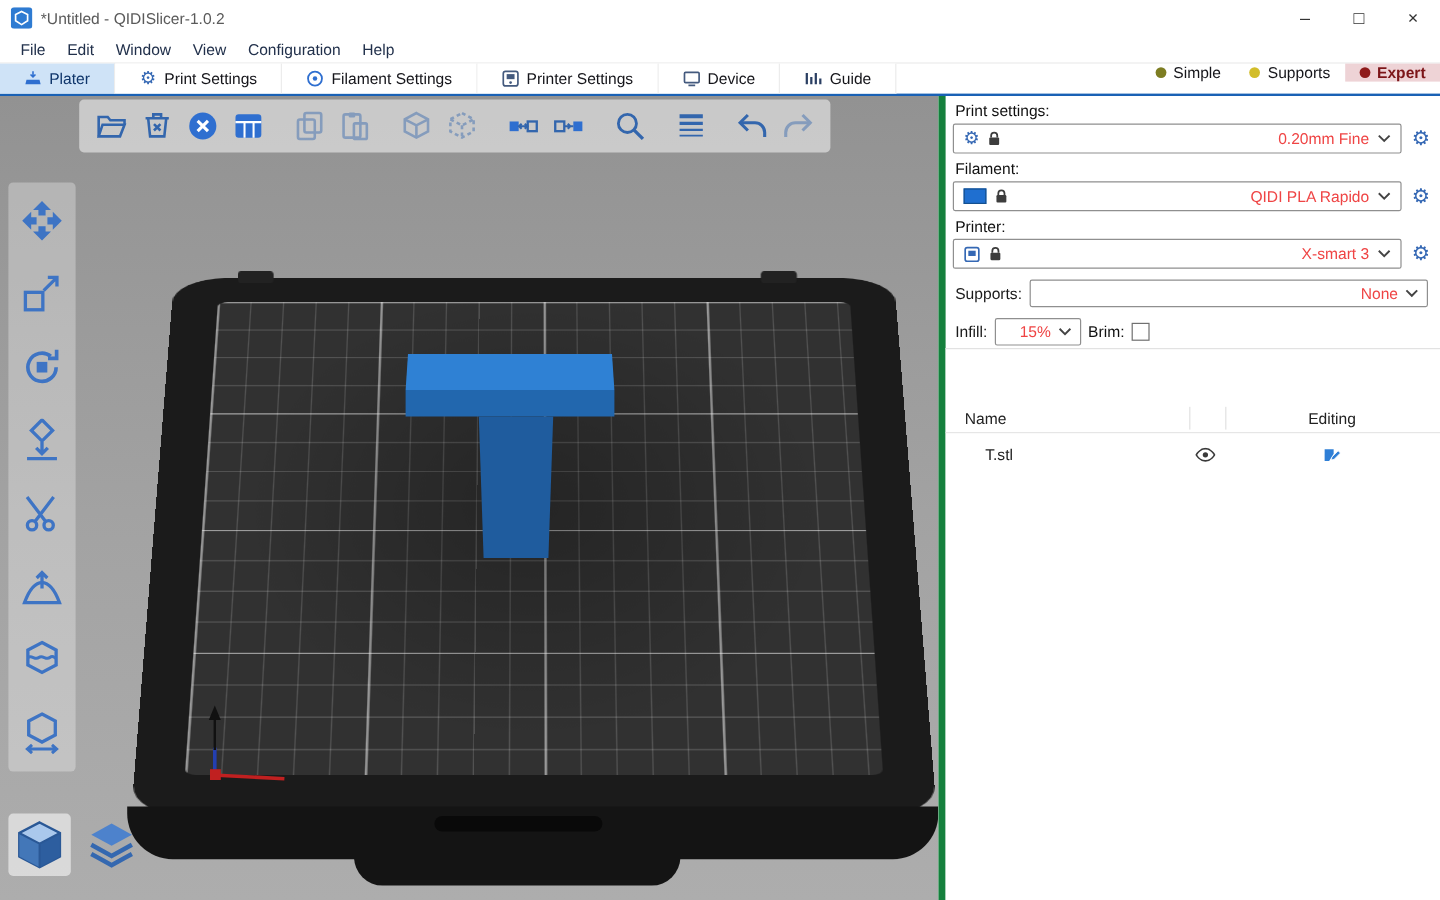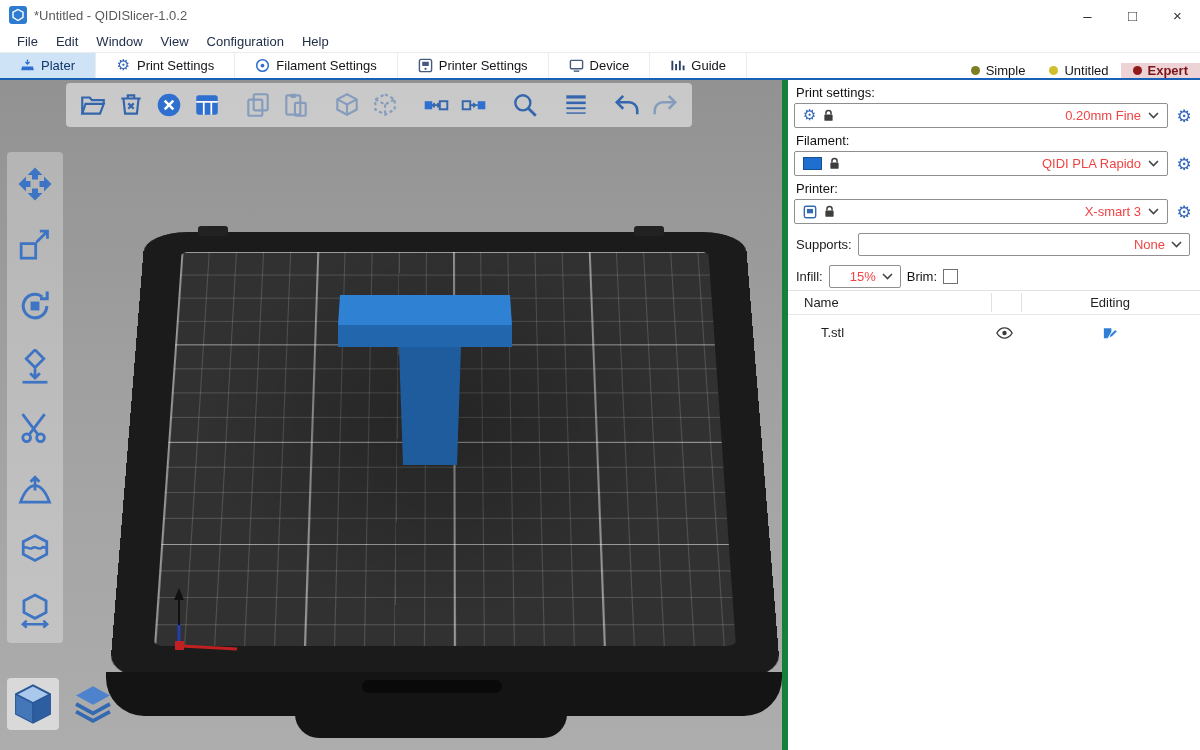--- a/index.html
+++ b/index.html
@@ -15,21 +15,21 @@
   .win-btn{width:45px;height:100%;display:flex;align-items:center;justify-content:center;font-size:15px;color:#333;background:none;border:0;font-family:inherit;}
 
   
   .menubar{position:absolute;left:0;top:30px;width:100%;height:22px;display:flex;align-items:center;padding-left:8px;background:#fff;}
   .menu-item{padding:0 9px;color:#21304b;background:none;border:0;font:inherit;cursor:default;}
 
   
   .tabbar{position:absolute;left:0;top:52px;width:100%;height:28px;display:flex;align-items:stretch;background:#fff;border-top:1px solid #ececec;border-bottom:2px solid #1961b5;}
   .tab{display:flex;align-items:center;gap:6px;padding:0 20px;border-right:1px solid #ececec;color:#15151a;background:#fff;border-top:0;border-left:0;border-bottom:0;font:inherit;}
   .tab.selected{background:#cfe3f7;color:#10366b;}
-  .modes{margin-left:auto;display:flex;align-items:flex-end;}
+  .modes{margin-left:auto;display:flex;align-items:flex-start;}
   .mode{display:flex;align-items:center;gap:6px;padding:0 12px;background:none;border:0;font:inherit;color:#15151a;}
   .mode.selected{background:#eed3d6;color:#7c1518;font-weight:700;}
   .dot{width:9px;height:9px;border-radius:50%;flex:0 0 auto;}
   .dot-simple{background:#7d7d22;}
   .dot-advanced{background:#d2bd2a;}
   .dot-expert{background:#8f1b1b;}
   .tab-ico{display:inline-flex;width:15px;height:15px;align-items:center;justify-content:center;}
   .gear-glyph{font-family:"DejaVu Sans",sans-serif;color:#3568b4;font-size:15px;line-height:1;}
 
   
@@ -70,21 +70,21 @@
   .gear-btn{width:24px;height:24px;background:none;border:0;font-family:"DejaVu Sans",sans-serif;color:#3568b4;font-size:17px;display:flex;align-items:center;justify-content:center;}
   .swatch{width:19px;height:13px;background:#1f6fd0;border:1px solid #14508f;flex:0 0 auto;}
   .inline-row{display:flex;align-items:center;margin:9px 10px 0 8px;gap:6px;}
   .combo-sm{height:23px;border:1px solid #8f8f8f;border-radius:2px;background:#fff;display:flex;align-items:center;padding:0 7px;gap:6px;}
   .supports-combo{flex:1;}
   .supports-combo .combo-text{padding-left:14px;}
   .infill-combo{width:72px;}
   .brim-label{margin-left:0;color:#111;}
   .checkbox{width:15px;height:15px;border:1px solid #707070;background:#fff;display:inline-block;}
   .objlist{position:absolute;left:0;top:210px;width:100%;bottom:38px;border-top:1px solid #e2e2e2;background:#fff;}
-  .objlist-header{position:relative;height:24px;border-bottom:1px solid #e6e6e6;}
+  .objlist-header{position:relative;height:24px;border-bottom:1px solid #e6e6e6;margin-top:46px;}
   .colh-name{position:absolute;left:16px;top:4px;color:#222;}
   .colh-editing{position:absolute;left:272px;width:100px;top:4px;text-align:center;color:#222;}
   .col-sep{position:absolute;top:2px;bottom:2px;width:1px;background:#e2e2e2;}
   .objlist-row{position:relative;height:26px;margin-top:5px;}
   .row-name{position:absolute;left:33px;top:5px;color:#222;}
   .row-eye{position:absolute;left:208px;top:7px;background:none;border:0;display:flex;}
   .row-edit{position:absolute;left:314px;top:5px;background:none;border:0;display:flex;}
   .slice-btn{position:absolute;left:19px;bottom:4px;width:412px;height:28px;background:linear-gradient(#a3c6ec,#7fb0e2);border:1px solid #5f93cc;border-radius:2px;color:#0e3158;font-weight:400;font-size:13px;font-family:inherit;margin-left:12px;}
 </style>
 </head>
@@ -164,21 +164,21 @@
         </span>
       <span>Guide</span>
     </button>
     <div class="modes">
       <button class="mode">
         <span class="dot dot-simple"></span>
         <span>Simple</span>
       </button>
       <button class="mode">
         <span class="dot dot-advanced"></span>
-        <span>Untitled</span>
+        <span>Supports</span>
       </button>
       <button class="mode selected">
         <span class="dot dot-expert"></span>
         <span>Expert</span>
       </button>
     </div>
   </div>
 
   <div class="viewport">
 

